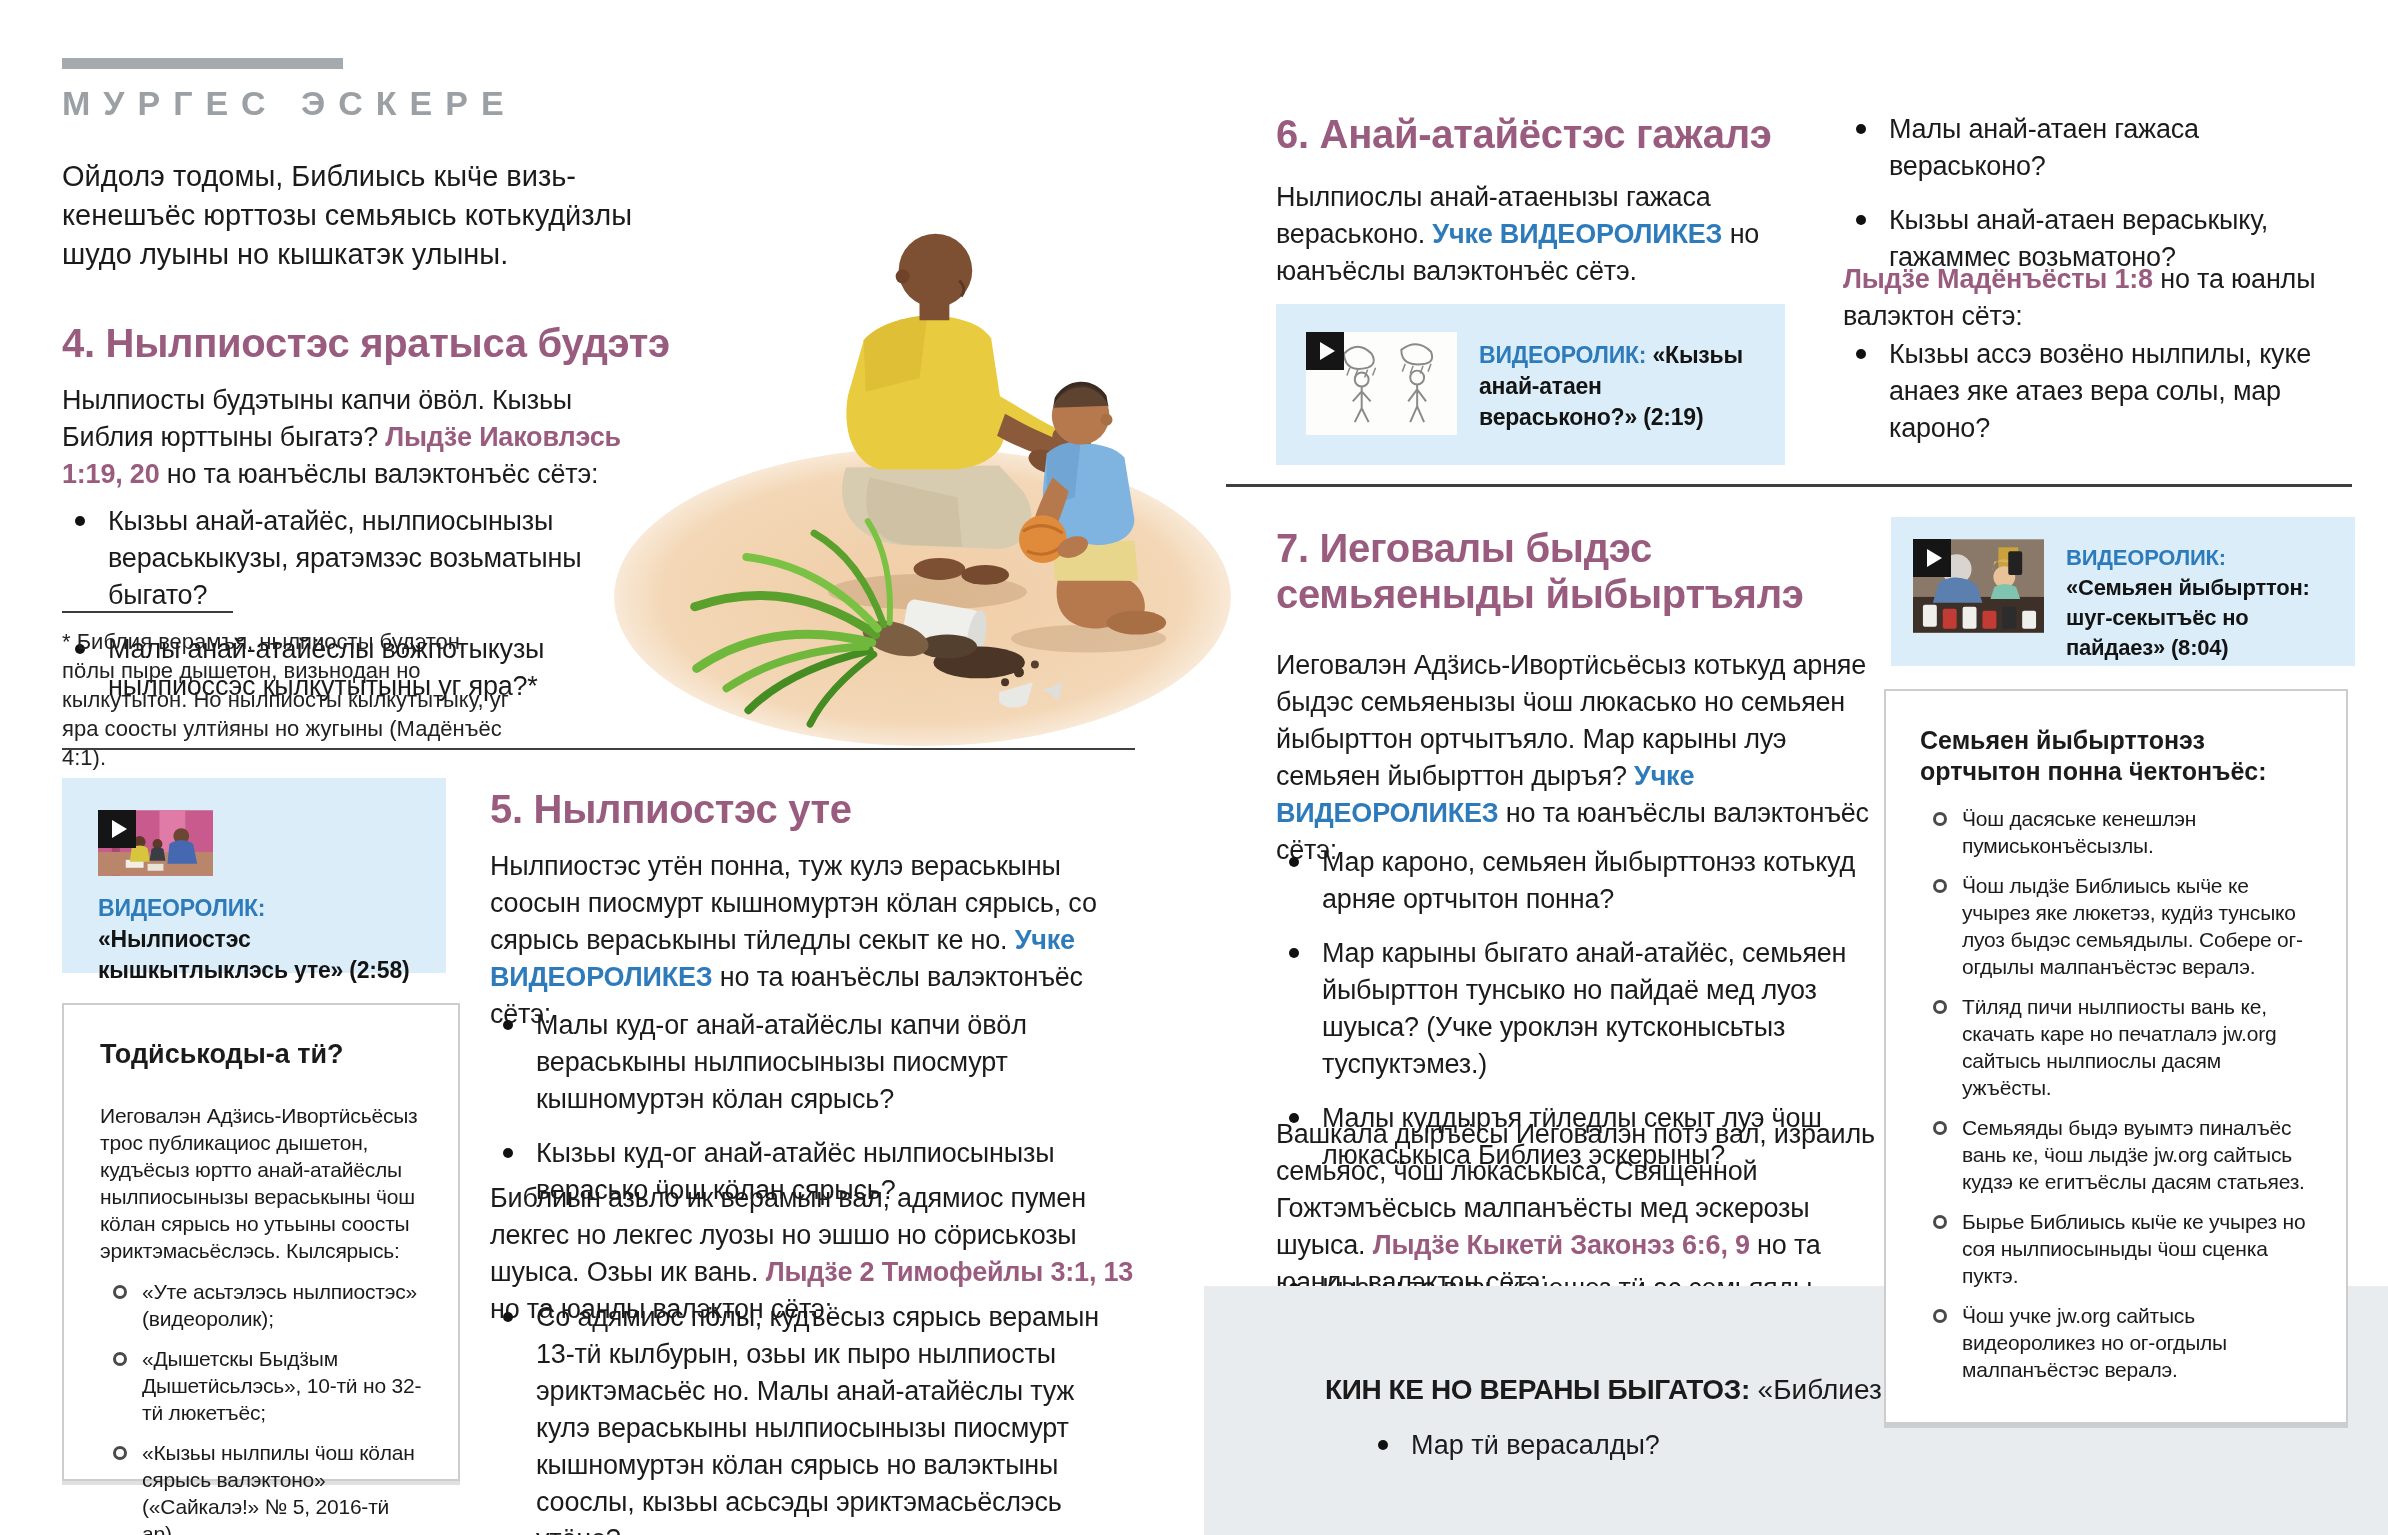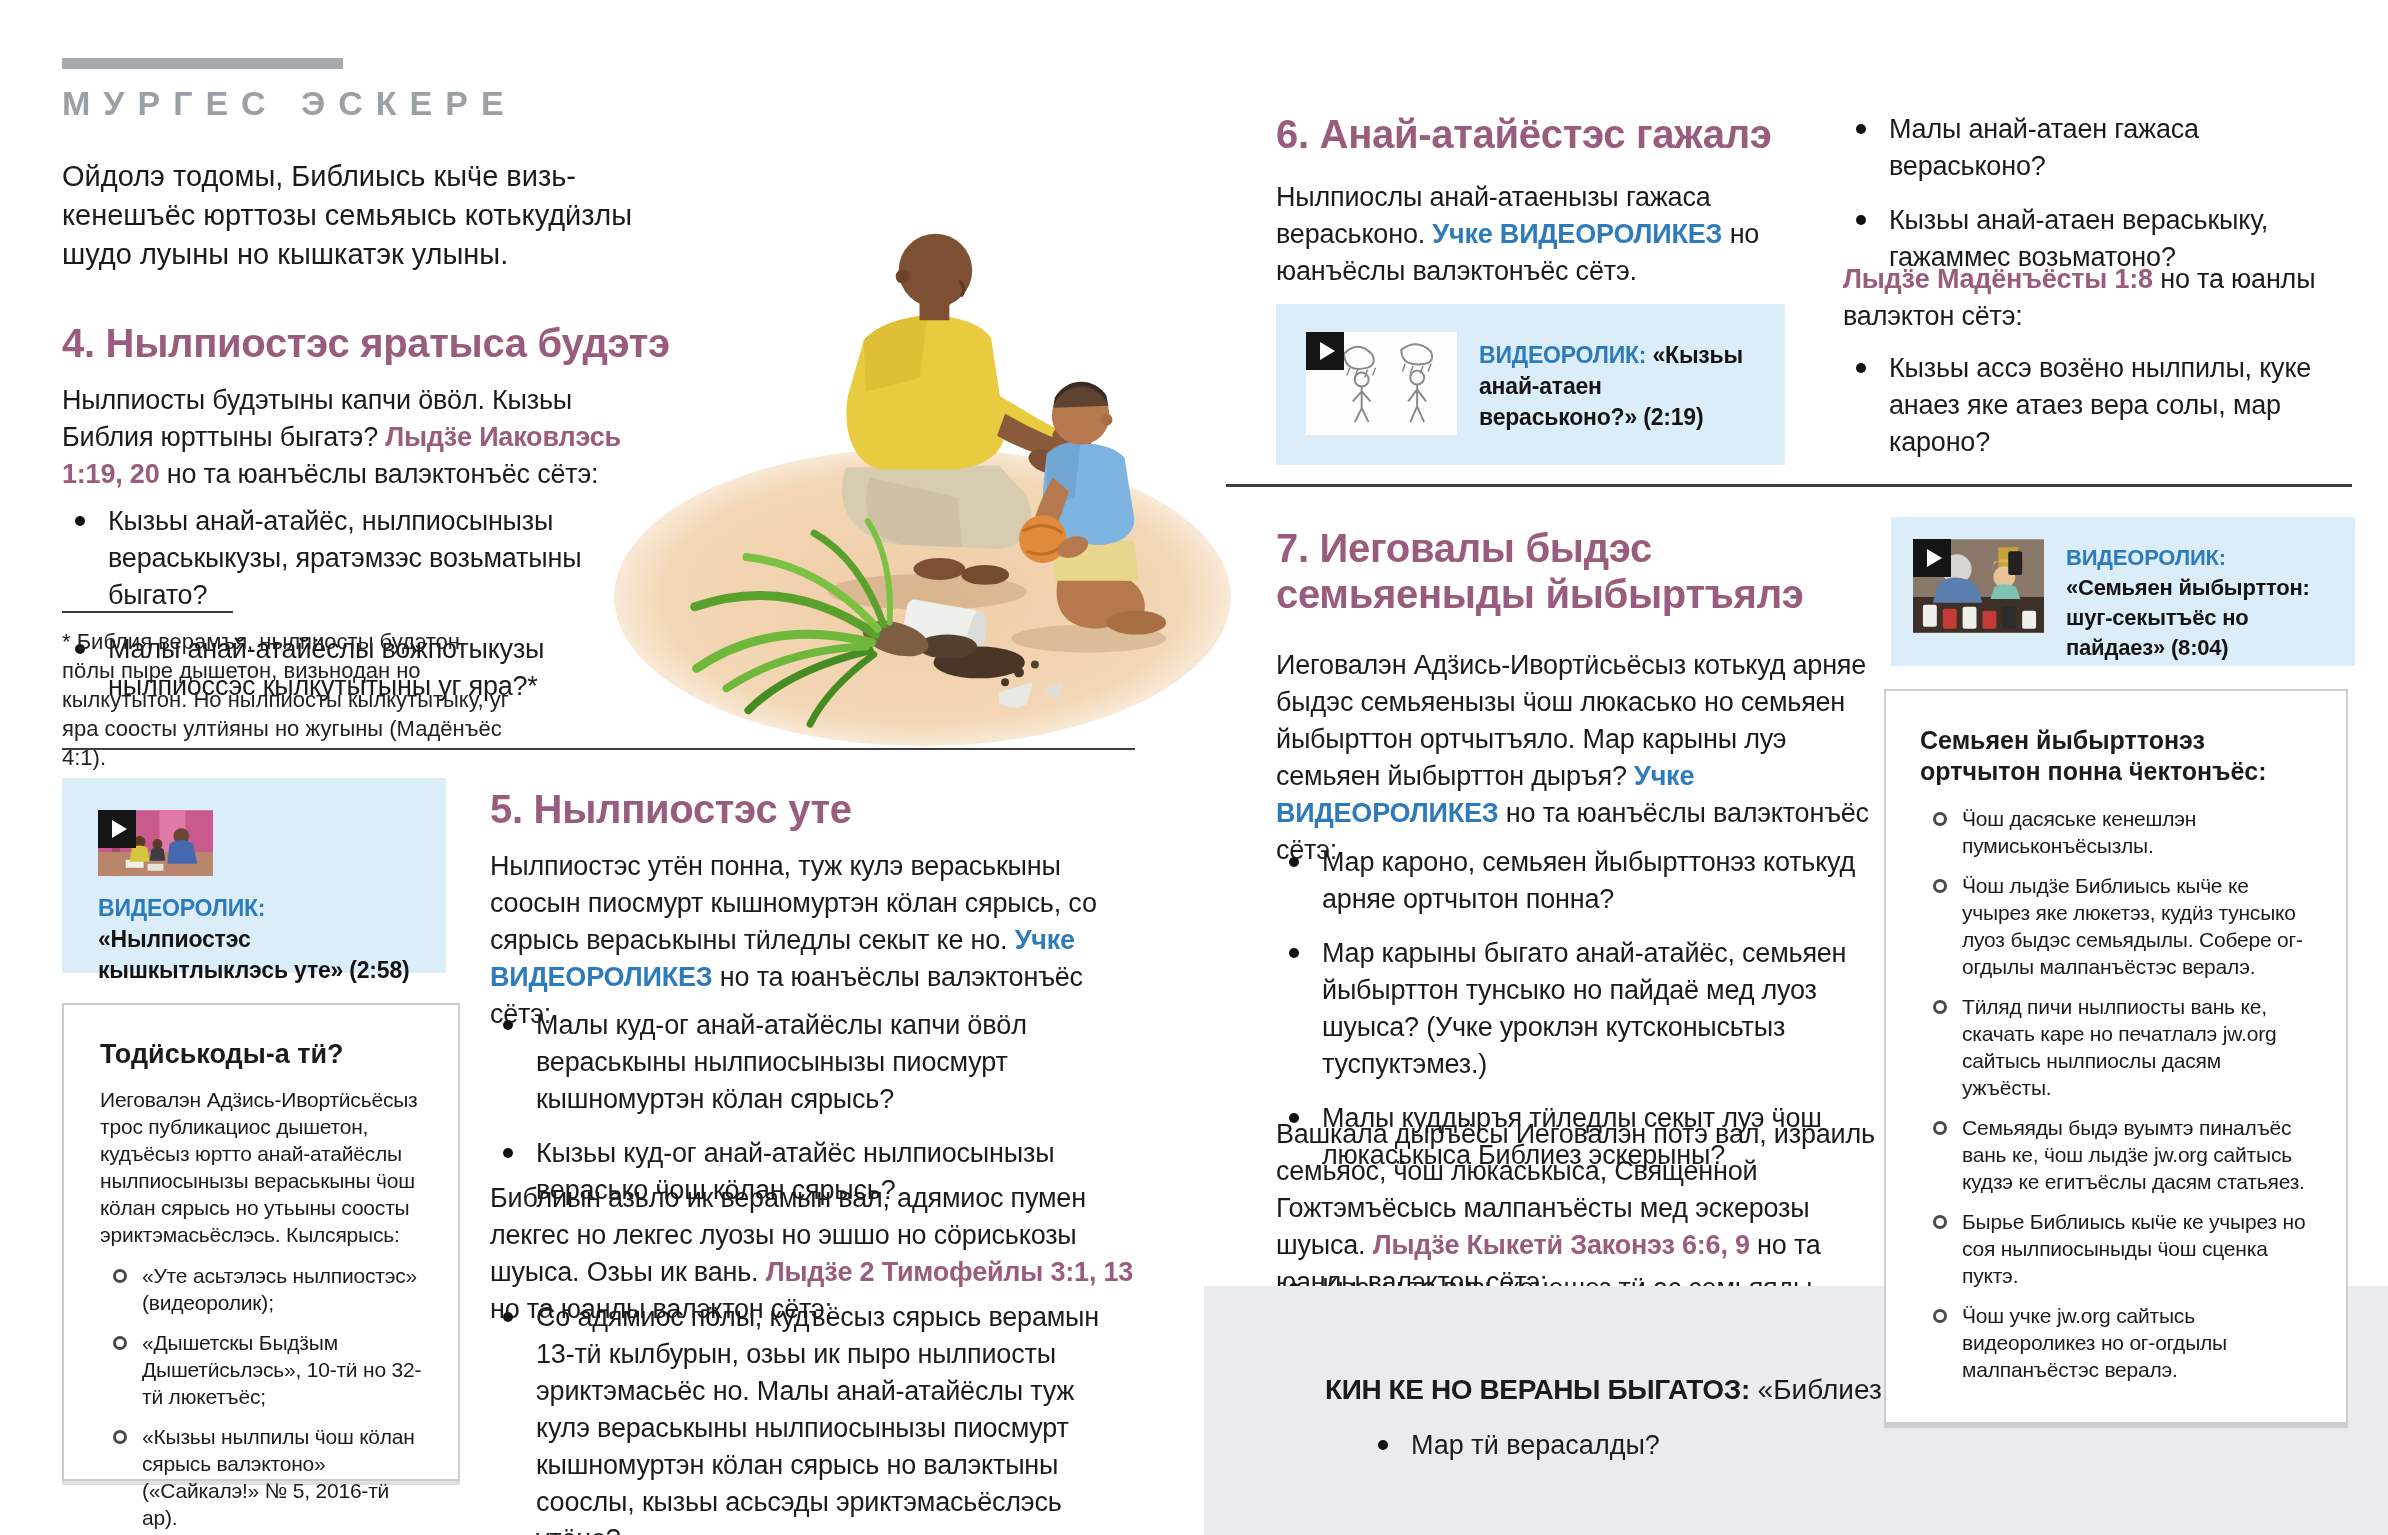--- a/index.html
+++ b/index.html
@@ -161,21 +161,21 @@
     <span class="play">
         <i></i>
       </span>
   </div>
   <div class="abs vid-text" style="left:36px;top:115px;width:318px">
     <span class="vid-label">ВИДЕОРОЛИК:</span><span class="vid-title"> «Нылпиостэс кышкытлыклэсь уте» (2:58)</span>
   </div>
 </div>
 
 <div class="abs box" style="left:62px;top:1003px;width:398px;height:478px;box-sizing:border-box;padding:34px 36px">
-  <div class="box-title" style="font-size:27px;margin-bottom:16px">Тодӥськоды-а тӥ?</div>
+  <div class="box-title" style="font-size:27px;margin-bottom:32px">Тодӥськоды-а тӥ?</div>
   <div style="font-size:21px;line-height:27px;letter-spacing:-0.2px">Иеговалэн Адӟись-Ивортӥсьёсыз трос публикациос дышетон, кудъёсыз юртто анай-атайёслы нылпиосынызы вераськыны ӵош кӧлан сярысь но утьыны соосты эриктэмасьёслэсь. Кылсярысь:</div>
   <ul class="dots circles" style="font-size:21px;line-height:27px;letter-spacing:-0.2px;margin-top:14px">
     <li>«Уте асьтэлэсь нылпиостэс» (видеоролик);</li>
     <li>«Дышетскы Быдӟым Дышетӥсьлэсь», 10-тӥ но 32-тӥ люкетъёс;</li>
     <li>«Кызьы нылпилы ӵош кӧлан сярысь валэктоно» («Сайкалэ!» № 5, 2016-тӥ ар).</li>
   </ul>
 </div>
 
 <div class="abs h" style="left:490px;top:786px;width:647px">5. Нылпиостэс уте</div>
 
@@ -228,21 +228,21 @@
 
 <ul class="abs dots t" style="left:1843px;top:111px;width:517px">
   <li>Малы анай-атаен гажаса вераськоно?</li>
   <li>Кызьы анай-атаен вераськыку, гажаммес возьматоно?</li>
 </ul>
 
 <div class="abs t" style="left:1843px;top:261px;width:498px">
   <span class="ref">Лыдӟе Мадёнъёсты 1:8</span><span> но та юанлы валэктон сётэ:</span>
 </div>
 
-<ul class="abs dots t" style="left:1843px;top:350px;width:512px">
+<ul class="abs dots t" style="left:1843px;top:336px;width:512px">
   <li>Кызьы ассэ возёно нылпилы, куке анаез яке атаез вера солы, мар кароно?</li>
 </ul>
 
 <div class="abs rule" style="left:1226px;top:484px;width:1126px;height:3px"></div>
 
 <div class="abs h" style="left:1276px;top:525px;width:597px">7. Иеговалы быдэс семьяеныды йыбыртъялэ</div>
 
 <div class="abs t" style="left:1276px;top:647px;width:602px">
   <span>Иеговалэн Адӟись-Ивортӥсьёсыз котькуд арняе быдэс семьяенызы ӵош люкасько но семьяен йыбырттон ортчытъяло. Мар карыны луэ семьяен йыбырттон дыръя? </span><span class="blue">Учке ВИДЕОРОЛИКЕЗ</span><span> но та юанъёслы валэктонъёс сётэ:</span>
 </div>

